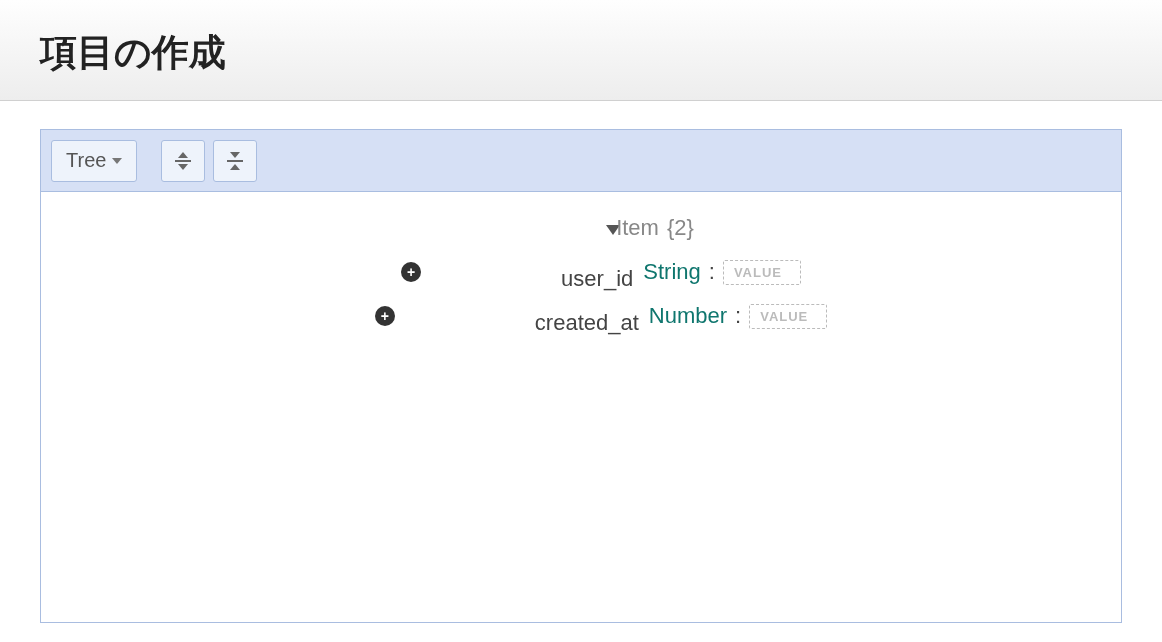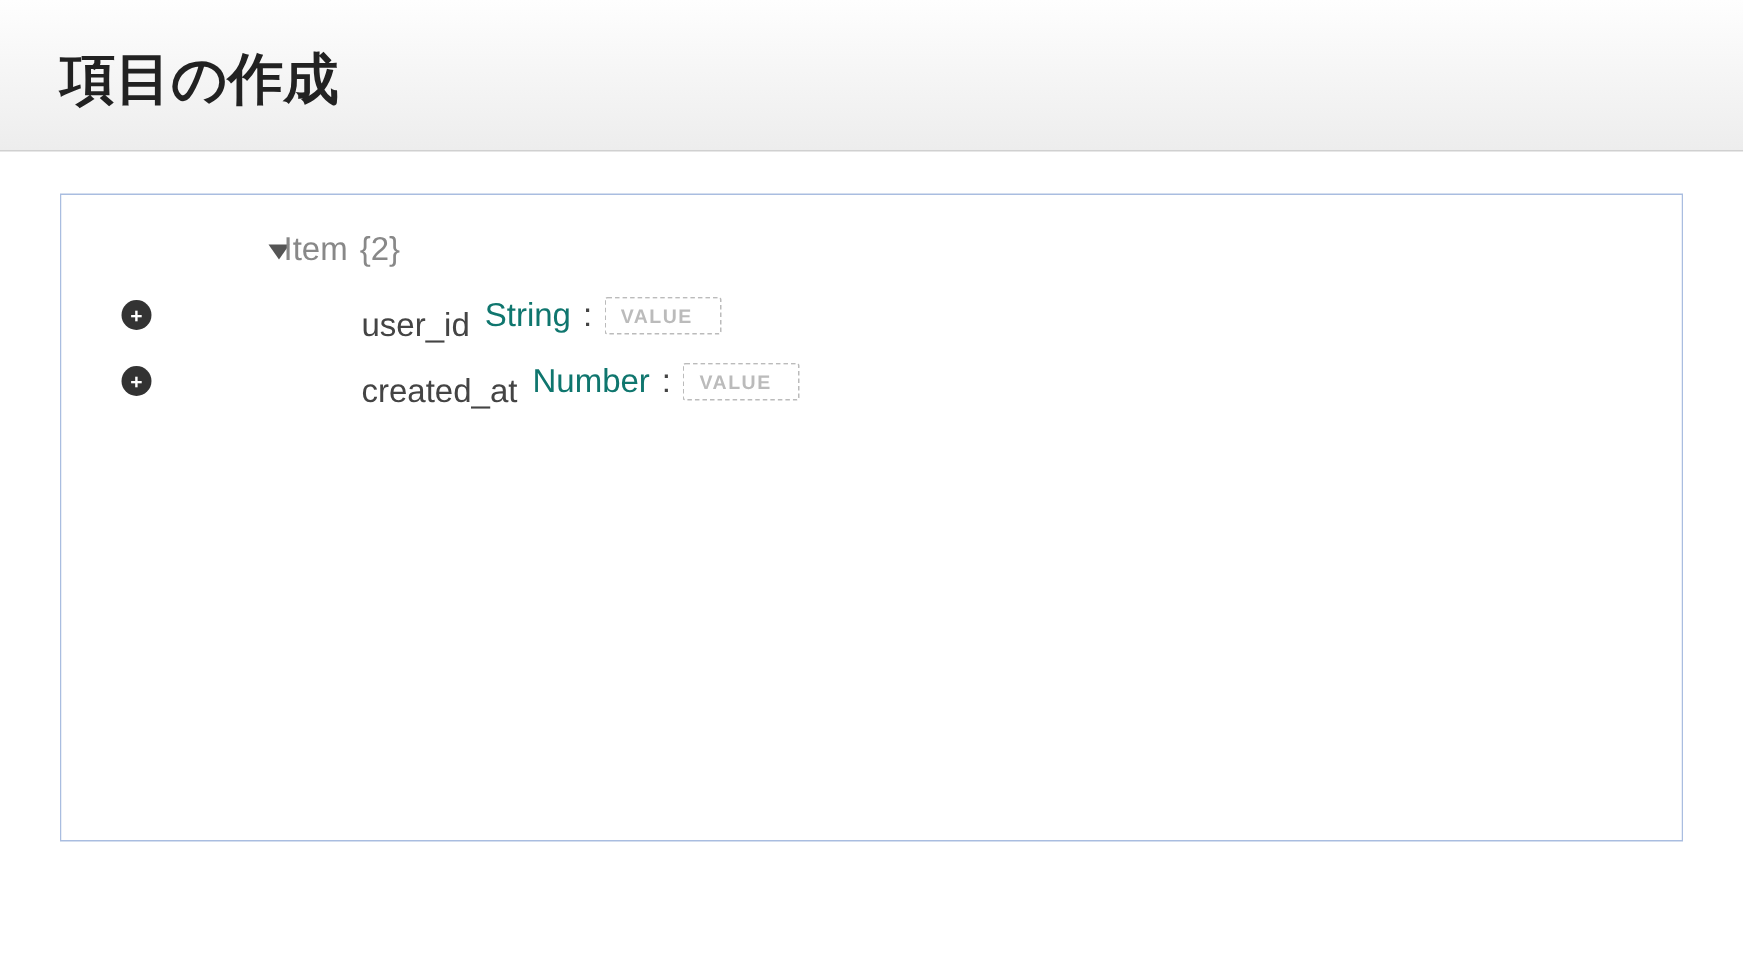--- a/index.html
+++ b/index.html
@@ -98,20 +98,21 @@
       background: #fff;
       padding: 14px 0;
       min-height: 430px;
       font-size: 22px;
     }
     .tree-row {
       display: flex;
       align-items: center;
       height: 44px;
       padding-left: 20px;
+      justify-content: center;
     }
     .row-add {
       width: 60px;
       display: flex;
       align-items: center;
       justify-content: center;
     }
     .toggle-cell {
       width: 60px;
       padding-left: 58px;
@@ -182,20 +183,43 @@
 </head>
 <body>
 
 <div class="header-bar">
   <h1 class="page-title">項目の作成</h1>
 </div>
 
 <div class="content-area">
   <div class="editor-panel">
 
+    <div class="toolbar">
+      <div class="toolbar-button view-button">
+        <span>Tree</span>
+        <span class="caret-down"></span>
+      </div>
+
+      <div class="toolbar-icon-group">
+        <div class="toolbar-button icon-btn">
+          <div class="expand-icon">
+            <div class="arrow-up-small"></div>
+            <div class="divider-line"></div>
+            <div class="arrow-down-small"></div>
+          </div>
+        </div>
+        <div class="toolbar-button icon-btn">
+          <div class="collapse-icon">
+            <div class="arrow-down-small"></div>
+            <div class="divider-line"></div>
+            <div class="arrow-up-small"></div>
+          </div>
+        </div>
+      </div>
+    </div>
 
     <div class="tree-body">
 
       <div class="tree-row">
         <div class="row-add"></div>
         <div class="toggle-cell">
           <span class="triangle-down"></span>
         </div>
         <span class="root-label">Item</span>
         <span class="root-count">{2}</span>

